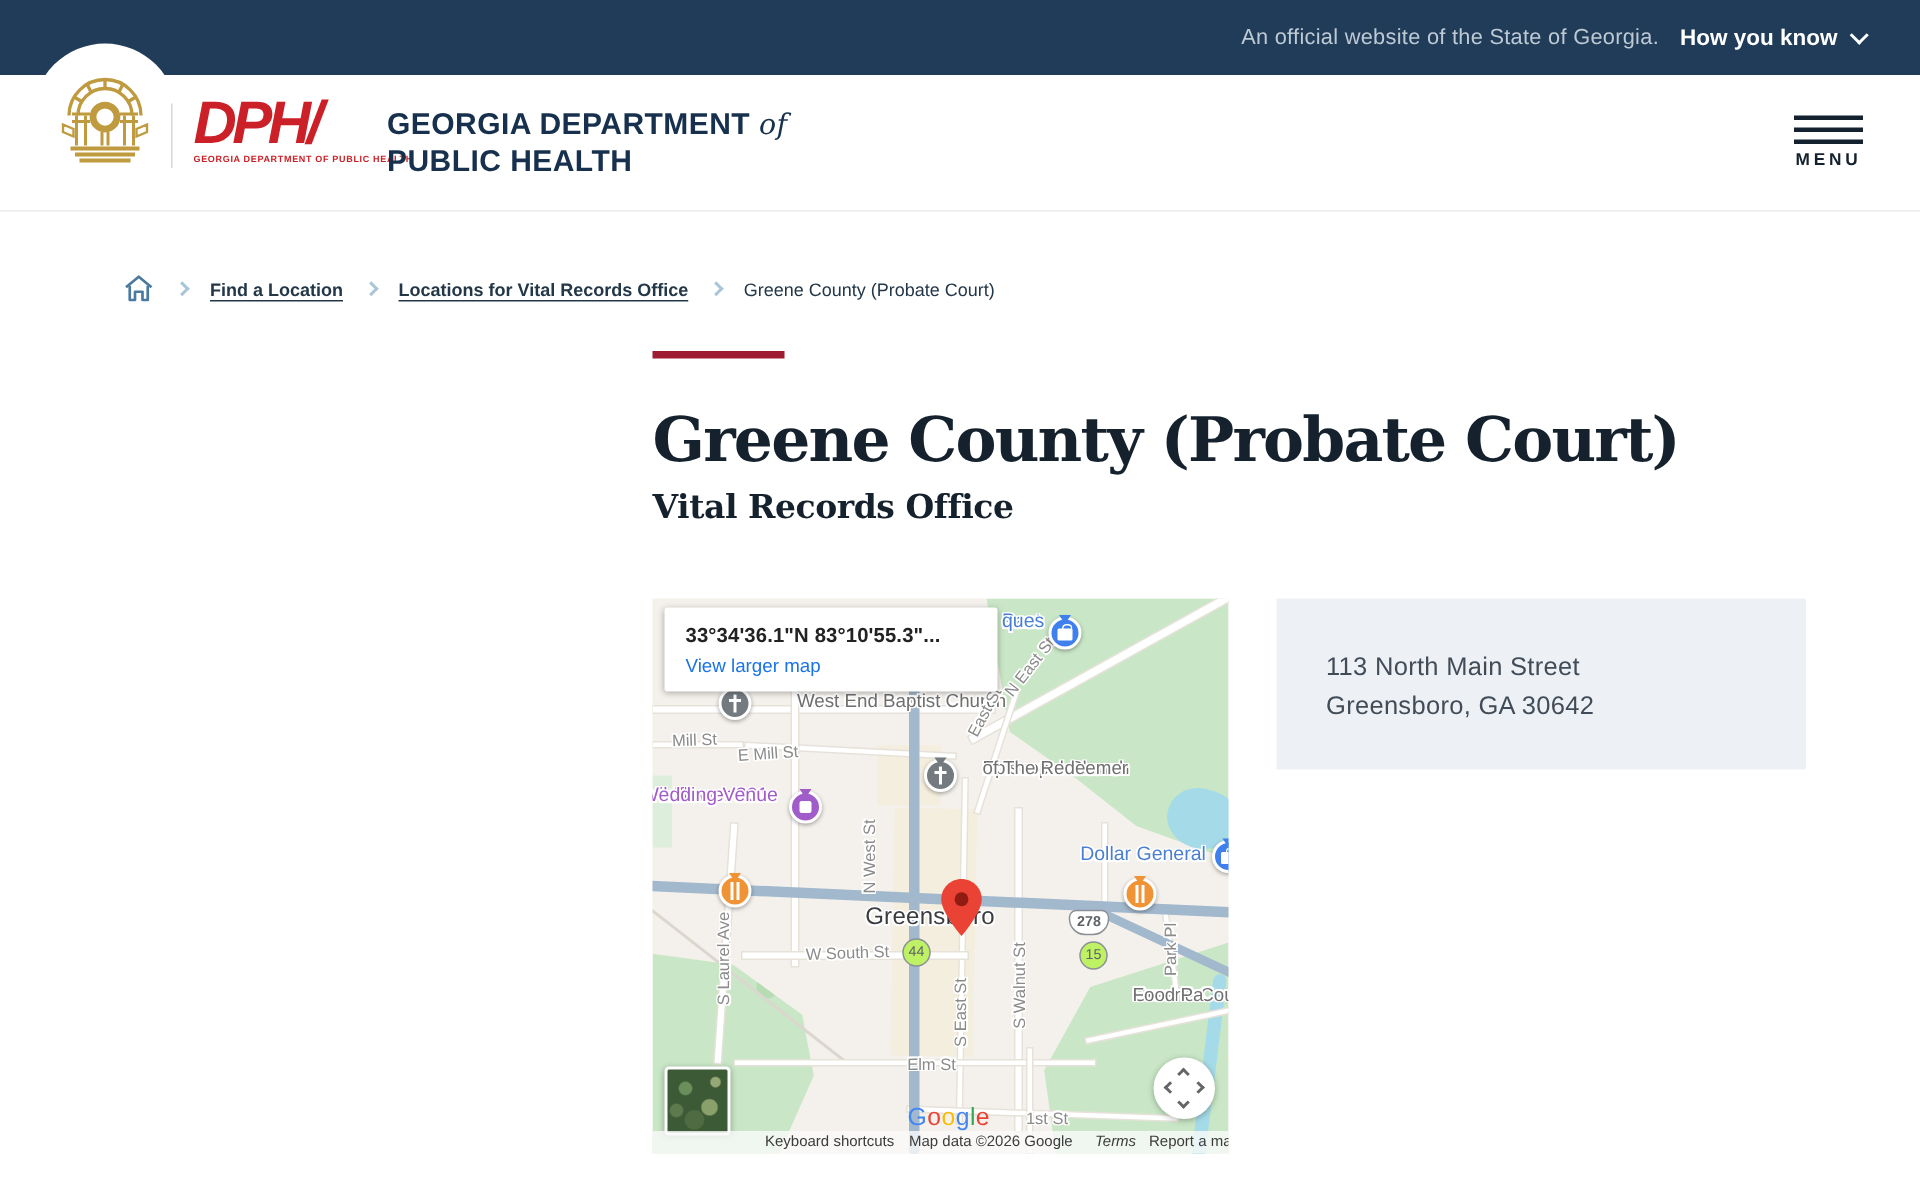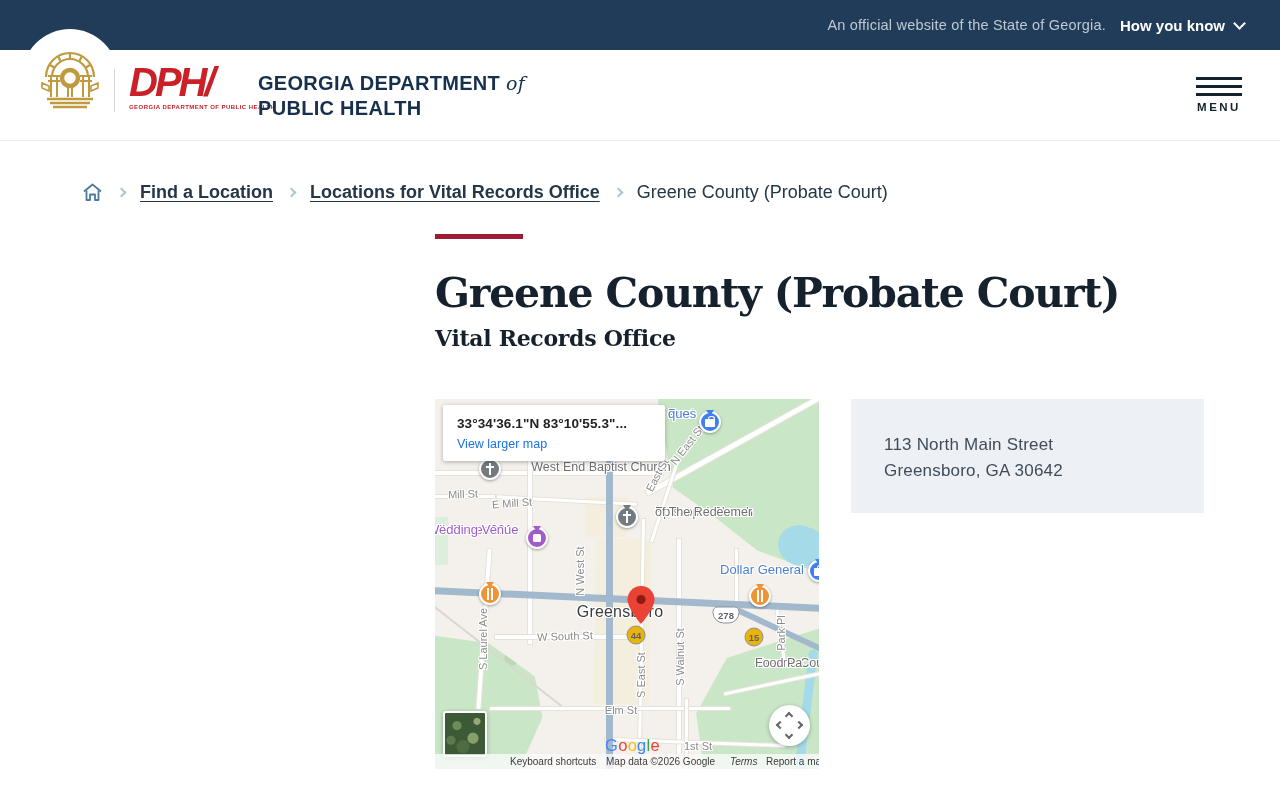--- a/index.html
+++ b/index.html
@@ -25,21 +25,21 @@
   .dph-tagline { font-size:6px; font-weight:700; letter-spacing:.45px; margin-top:0; }
   .agency { position:absolute; left:258px; top:21px; color:#16304d; font-weight:700;
     font-size:20px; letter-spacing:.3px; line-height:25px; }
   .agency .of { font-family:"DejaVu Serif", serif; font-style:italic; font-weight:400; font-size:19px; }
   .menu-btn { position:absolute; right:38px; top:27px; width:46px; text-align:center; cursor:pointer; }
   .burger span { display:block; height:3px; background:#14212e; margin-bottom:5px; }
   .menu-label { font-size:11.5px; letter-spacing:2.5px; color:#14212e; font-weight:600; margin-top:3px; }
 
   
   .breadcrumb { margin:41px 0 0 82px; display:flex; align-items:center; gap:15px;
-    font-size:18px; color:#233748; }
+    font-size:12px; color:#233748; }
   .bc-link { color:#233748; font-weight:600; text-decoration:underline;
     text-underline-offset:3px; cursor:pointer; }
   .bc-current { color:#233748; font-weight:500; }
   .bc-sep { width:7px; height:7px; border-top:2px solid #a9c6d8; border-right:2px solid #a9c6d8;
     transform:rotate(45deg); flex:0 0 auto; }
   .home-icon svg { display:block; }
 
   
   .accent-bar { width:88px; height:5px; background:#9e1b32; margin:31px 0 0 435px; }
   .page-title { margin:28px 0 0 435px; font-family:"DejaVu Serif", serif; font-weight:700;
@@ -74,23 +74,23 @@
   .lbl { position:absolute; color:#6f6f6f; font-size:12.5px; white-space:nowrap; z-index:3;
     text-shadow:-1px -1px 0 #fff,1px -1px 0 #fff,-1px 1px 0 #fff,1px 1px 0 #fff,
                 0 1px 0 #fff,0 -1px 0 #fff,1px 0 0 #fff,-1px 0 0 #fff; }
   .ctr { transform:translate(-50%,-50%); }
   .rd { font-size:11px; color:#8b8b8b; }
   .poi-blue { color:#4a7fd1; font-size:13px; }
   .poi-purple { color:#a05cc9; font-size:13px; text-align:right; line-height:14px; }
   .city { font-size:16px; color:#3a3c40; font-weight:500; letter-spacing:.2px; }
   .two { line-height:14px; }
 
-  .shield-c { width:19px; height:19px; background:#eab308; border:1.5px solid #8a9096; border-radius:50%;
+  .shield-c { width:19px; height:19px; background:#bef264; border:1.5px solid #8a9096; border-radius:50%;
     color:#5f6368; font-size:9.5px; display:flex; align-items:center; justify-content:center; z-index:3;
-    transform:translate(-50%,-50%); position:absolute; font-weight:700;margin-left:25px;}
+    transform:translate(-50%,-50%); position:absolute; font-weight:400;}
   .shield-us { width:27px; height:17px; background:#fff; border:1.5px solid #8a9096;
     border-radius:5px 5px 11px 11px; color:#5f6368; font-size:9.5px; display:flex; align-items:center;
     justify-content:center; z-index:3; transform:translate(-50%,-50%); position:absolute; font-weight:600;}
 
   .mk { position:absolute; transform:translate(-50%,-100%); display:flex; flex-direction:column;
     align-items:center; z-index:4; cursor:pointer; }
   .mk-c { width:22px; height:22px; border-radius:50%; border:2px solid #fff;
     box-shadow:0 1px 3px rgba(0,0,0,.35); position:relative; }
   .mk-t { width:0; height:0; border-left:4px solid transparent; border-right:4px solid transparent;
     border-top:6px solid; margin-top:-1px; }

